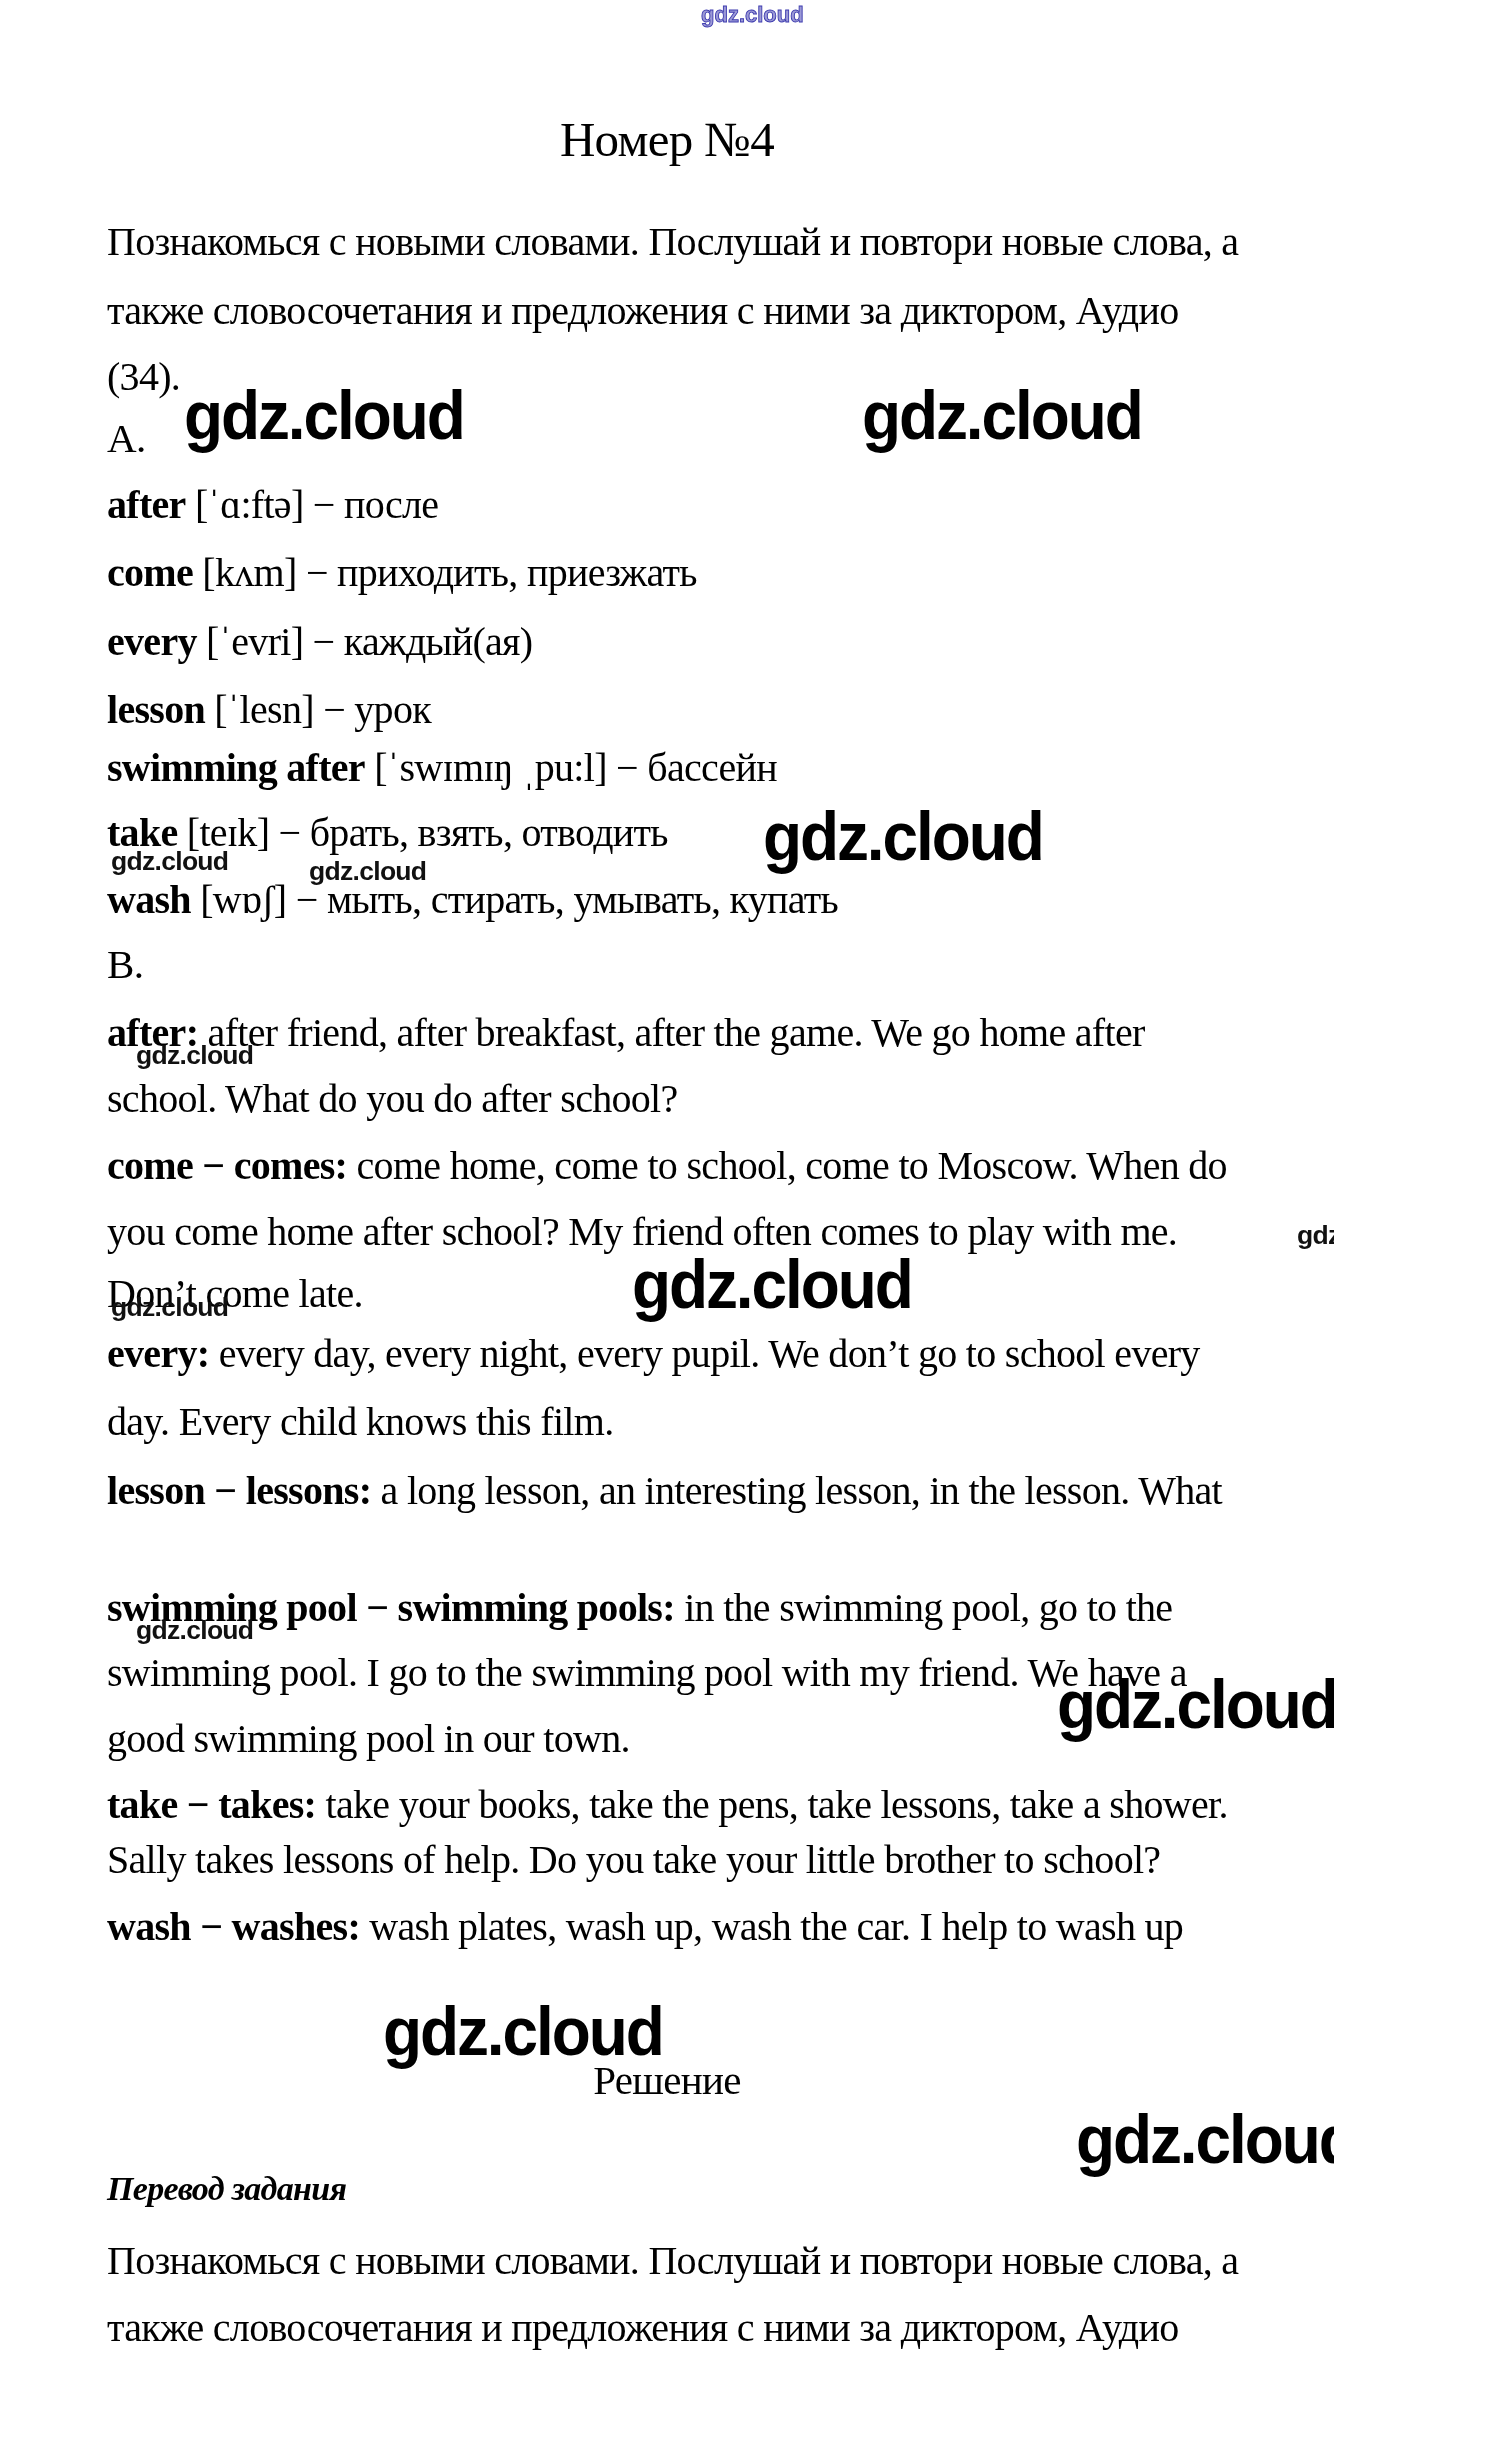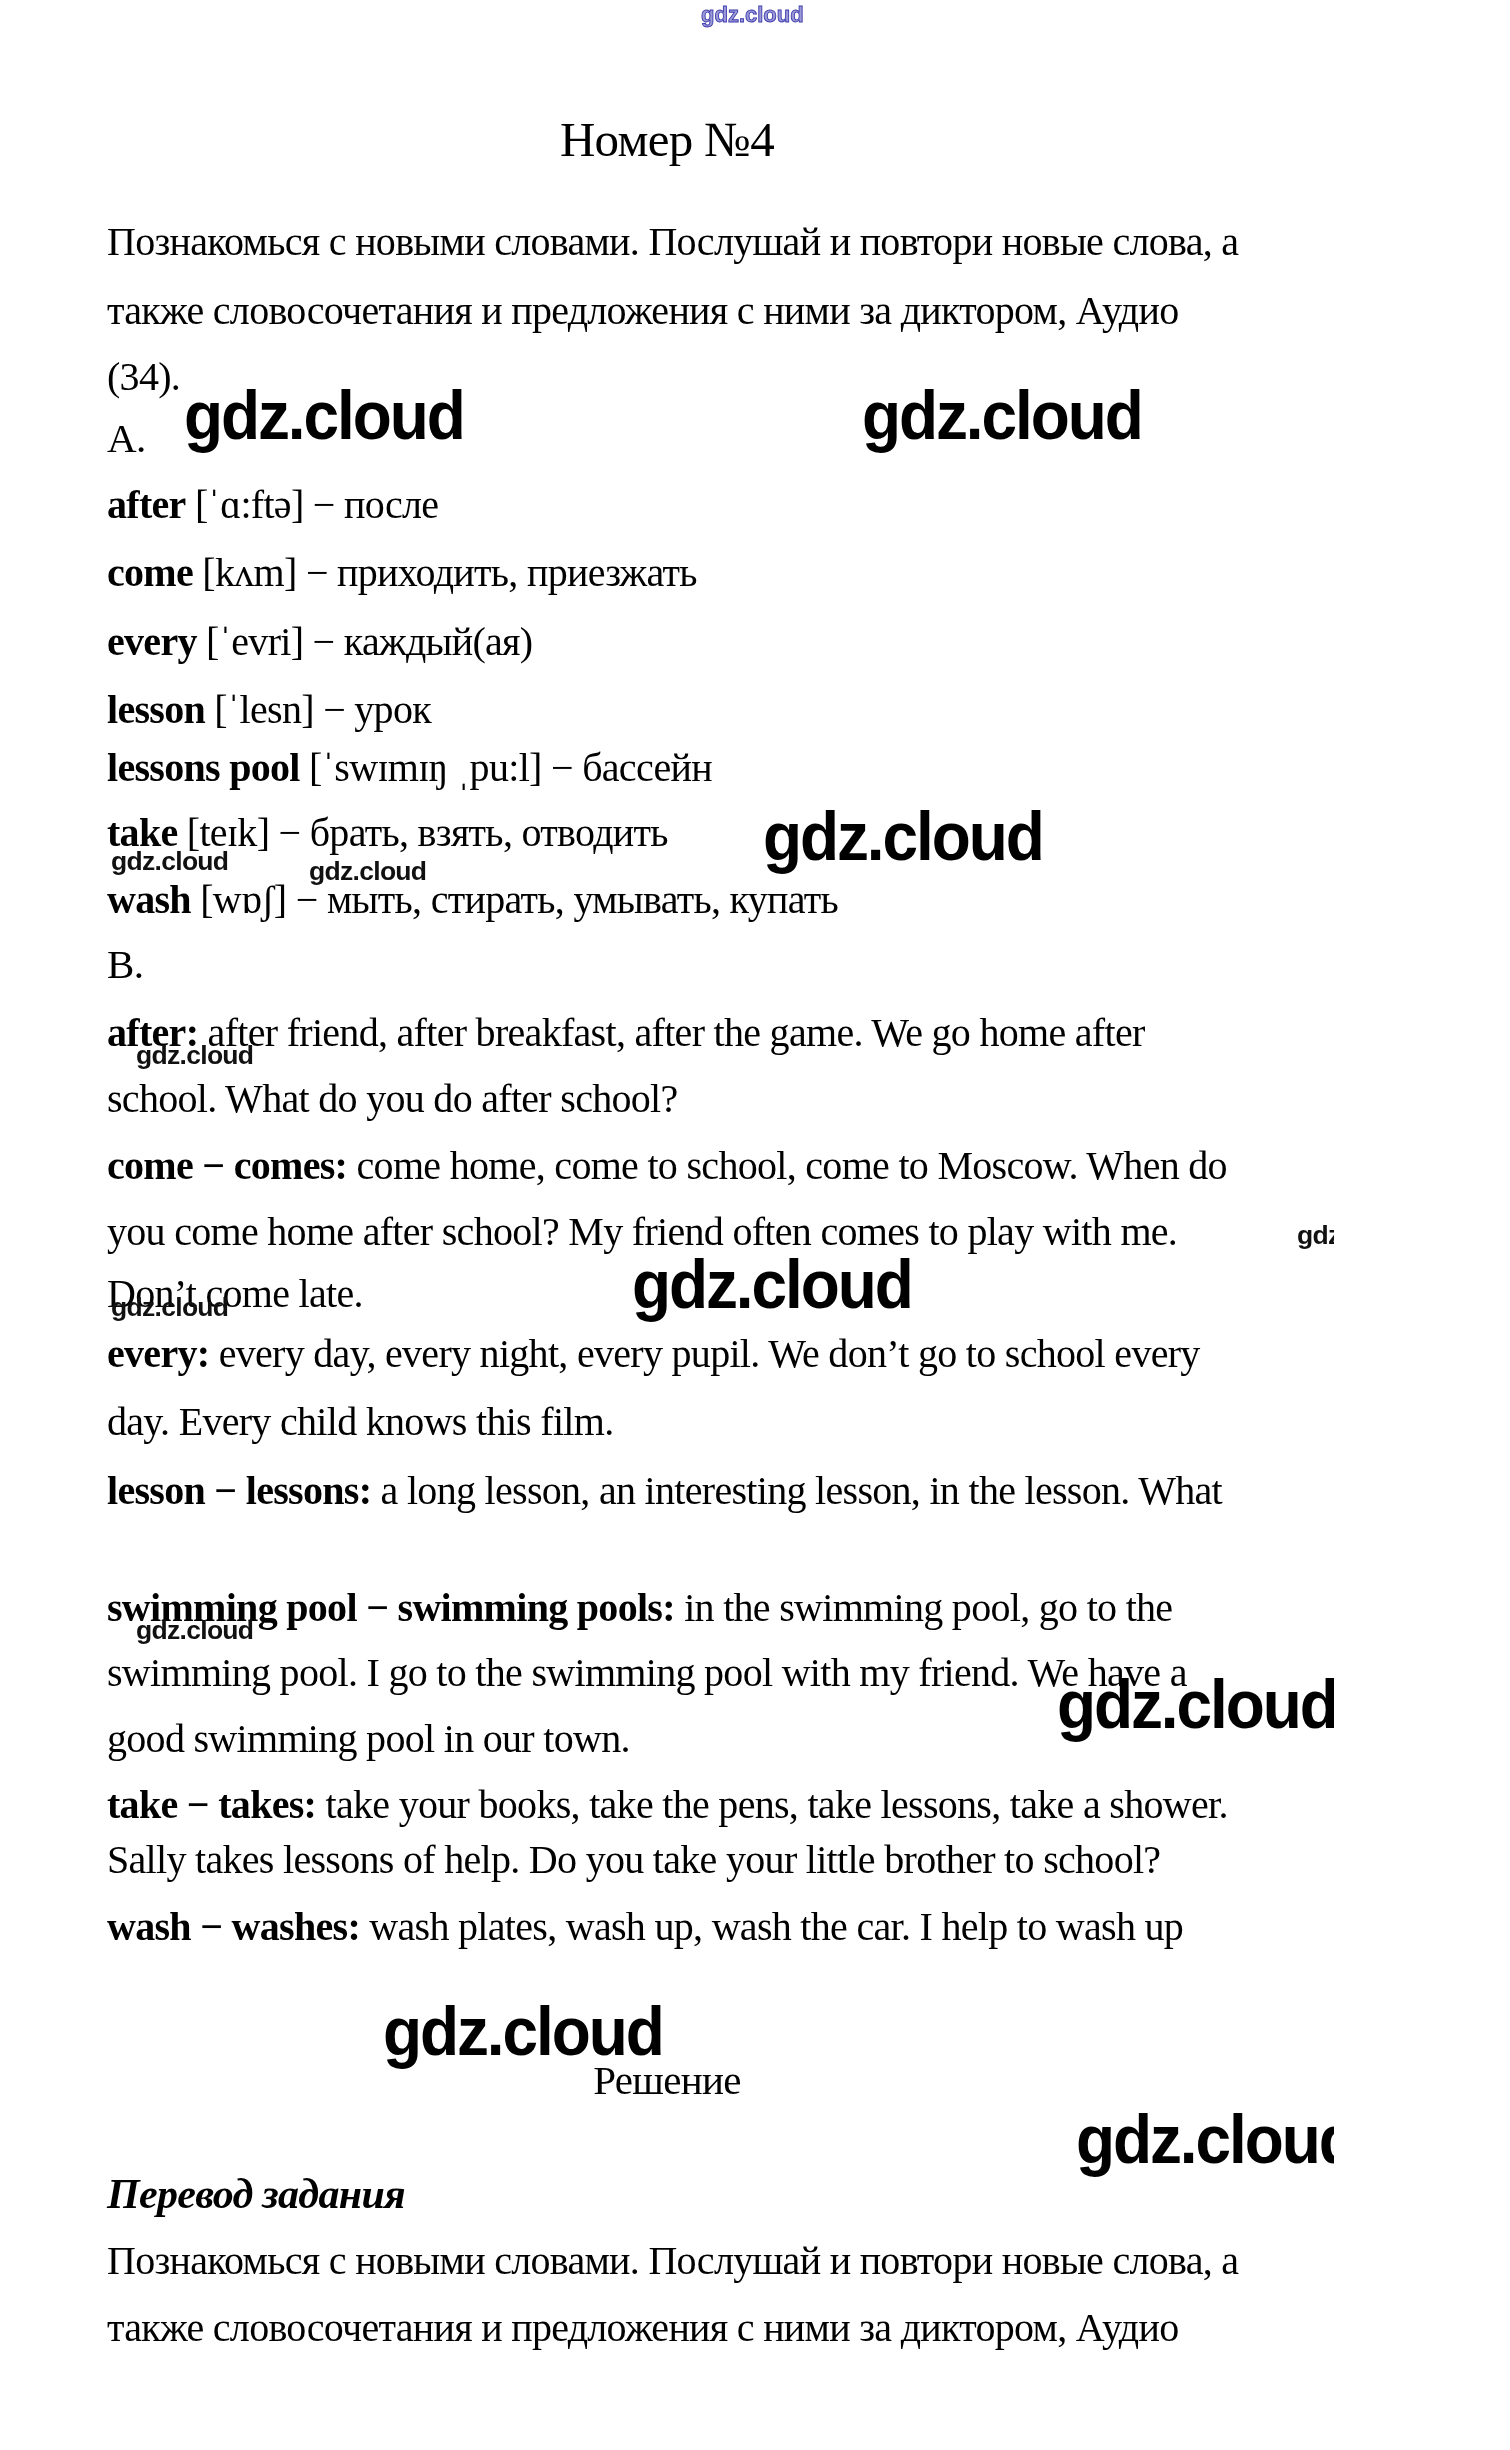--- a/index.html
+++ b/index.html
@@ -43,21 +43,21 @@
   }
   .section-label {
     position: absolute;
     left: 107px;
     font-size: 41px;
     letter-spacing: -0.7px;
   }
   .heading-italic {
     position: absolute;
     left: 107px;
-    font-size: 42px;
+    font-size: 34px;
     font-weight: bold;
     font-style: italic;
     letter-spacing: -0.7px;
     white-space: nowrap;
   }
   .wm-big {
     position: absolute;
     font-family: "Liberation Sans", "DejaVu Sans", sans-serif;
     font-weight: bold;
     font-size: 68px;
@@ -104,21 +104,21 @@
 
   <div class="section-label" style="top:414px">А.</div>
 
   <div class="wm-big" style="left:184px; top:376px">gdz.cloud</div>
   <div class="wm-big" style="left:862px; top:376px">gdz.cloud</div>
 
   <div class="serif-line" style="top:483px"><b>after</b><span> [ˈɑ:ftə] − после</span></div>
   <div class="serif-line" style="top:551px"><b>come</b><span> [kʌm] − приходить, приезжать</span></div>
   <div class="serif-line" style="top:620px"><b>every</b><span> [ˈevri] − каждый(ая)</span></div>
   <div class="serif-line" style="top:688px"><b>lesson</b><span> [ˈlesn] − урок</span></div>
-  <div class="serif-line" style="top:746px"><b>lessons pool</b><span> [ˈswɪmɪŋ ˌpu:l] − бассейн</span></div>
+  <div class="serif-line" style="top:746px"><b>swimming after</b><span> [ˈswɪmɪŋ ˌpu:l] − бассейн</span></div>
   <div class="serif-line" style="top:811px"><b>take</b><span> [teɪk] − брать, взять, отводить</span></div>
   <div class="serif-line" style="top:878px"><b>wash</b><span> [wɒʃ] − мыть, стирать, умывать, купать</span></div>
 
   <div class="wm-big" style="left:763px; top:797px">gdz.cloud</div>
   <div class="wm-small" style="left:111px; top:846px">gdz.cloud</div>
   <div class="wm-small" style="left:309px; top:856px">gdz.cloud</div>
 
   <div class="section-label" style="top:940px">В.</div>
 
   <div class="serif-line" style="top:1011px"><b>after:</b><span> after friend, after breakfast, after the game. We go home after</span></div>

